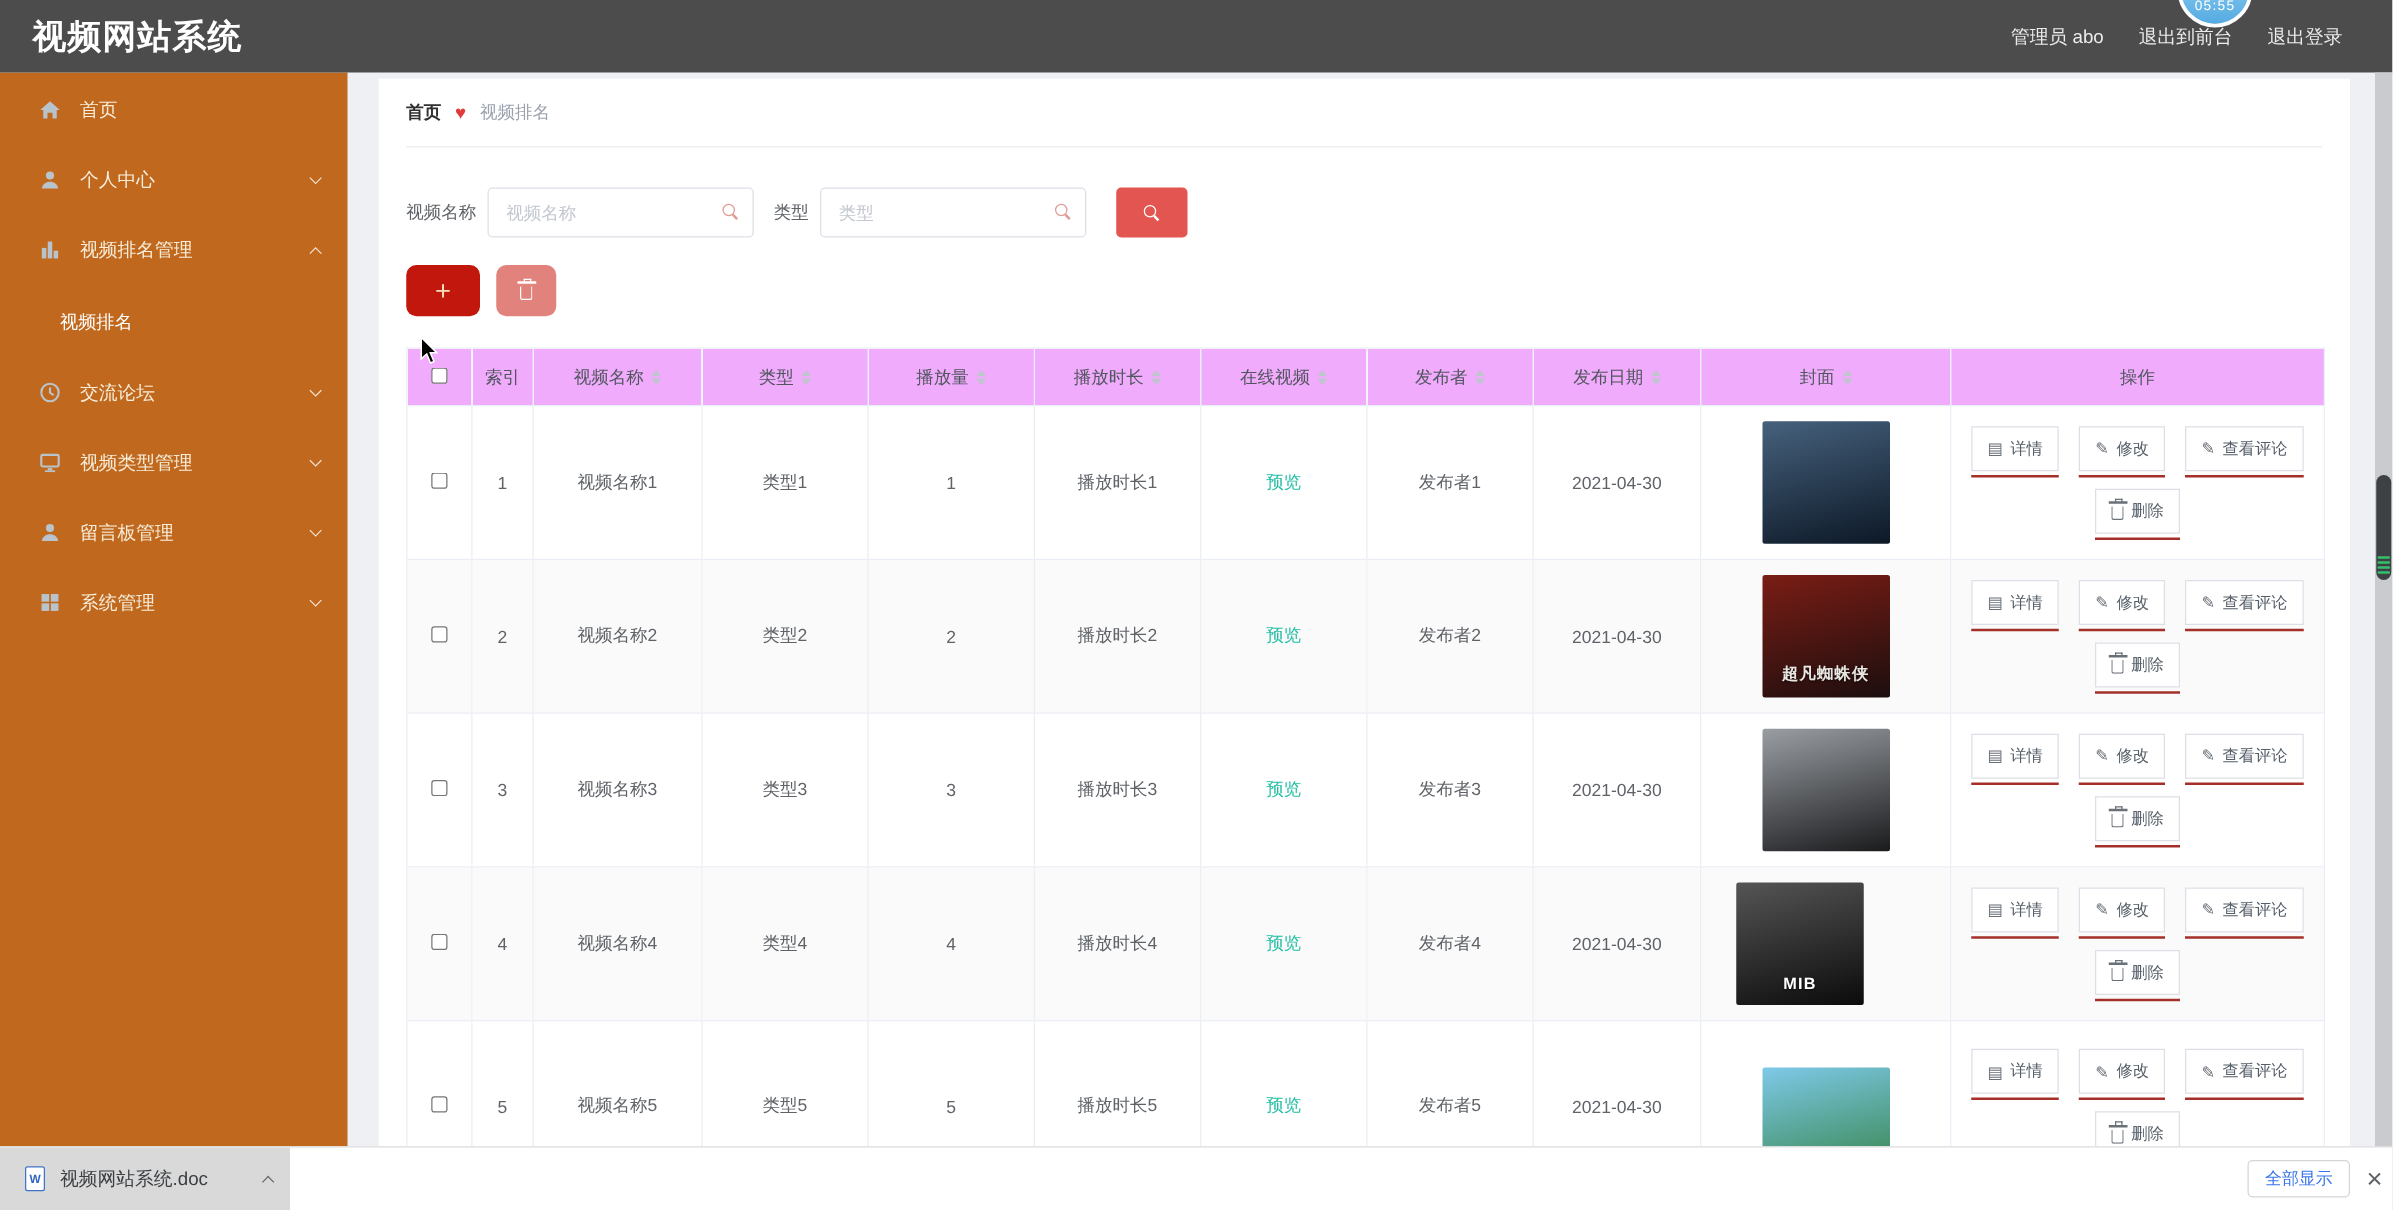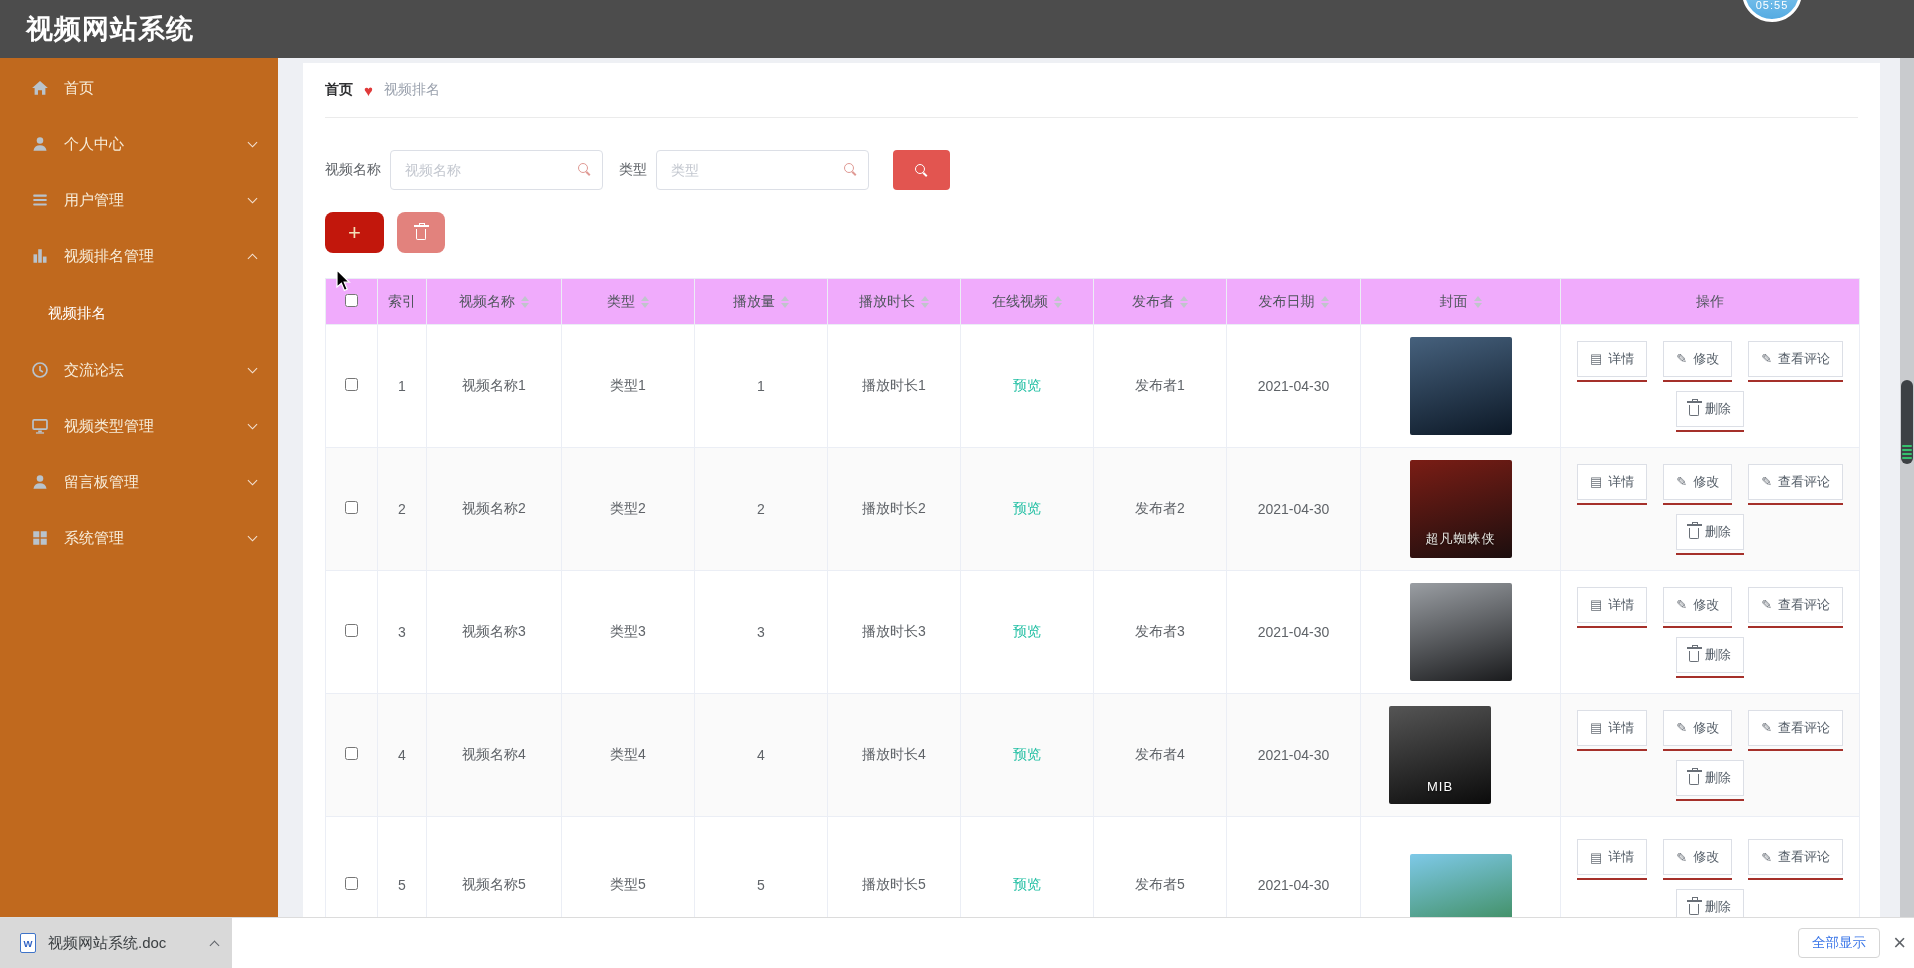--- a/index.html
+++ b/index.html
@@ -73,21 +73,21 @@
   th,td{border:1px solid #ebeef5;text-align:center;vertical-align:middle;padding:0;overflow:hidden}
   th{height:46px;background:#f0abfc;font-weight:500;color:#51565e}
   td{height:123px;background:#fff}
   tr.alt td{background:#fafafa}
   .sort{display:inline-flex;flex-direction:column;margin-left:6px;vertical-align:middle;cursor:pointer}
   .sort i{width:0;height:0;border-left:4px solid transparent;border-right:4px solid transparent;display:block}
   .sort .up{border-bottom:5px solid #c0c4cc;margin-bottom:2px}
   .sort .dn{border-top:5px solid #c0c4cc}
   .preview-link{color:var(--link-teal);cursor:pointer;text-decoration:none}
   .poster{width:102px;height:98px;margin:0 auto;border-radius:2px;display:flex;align-items:flex-end;justify-content:center;overflow:hidden}
-  .poster span{font-weight:normal;font-size:13px;margin-bottom:10px;letter-spacing:1px;text-shadow:0 1px 2px rgba(0,0,0,.65)}
+  .poster span{font-weight:bold;font-size:13px;margin-bottom:10px;letter-spacing:1px;text-shadow:0 1px 2px rgba(0,0,0,.65)}
   .actions .line{display:flex;justify-content:center;gap:16px;margin-bottom:9px}
   .actions .line:last-child{margin-bottom:0}
   .aw{display:inline-block;border-bottom:2px solid var(--underline-red);padding-bottom:3px}
   .abtn{display:flex;align-items:center;gap:6px;background:#fff;border:1px solid #dcdfe6;color:#57606a;
         font-size:13px;padding:8px 12px;cursor:pointer;font-family:inherit;white-space:nowrap}
   .aicon{font-size:13px;color:#6a7078;line-height:1}
 
   
   .sb-track{position:absolute;right:0;top:58px;width:14px;bottom:0;background:#c9cbce;z-index:30}
   .sb-thumb{position:absolute;left:1px;top:322px;width:12px;height:84px;background:#3d4144;border-radius:6px;
@@ -107,20 +107,25 @@
             border-radius:4px;color:var(--show-all-blue);font-size:13.5px;cursor:pointer;font-family:inherit}
   .dl-close{position:absolute;right:8px;top:10px;font-size:22px;color:#5f6368;cursor:pointer;line-height:30px}
 
   .cursor{position:absolute;left:336px;top:270px;z-index:99;pointer-events:none}
 </style>
 </head>
 <body>
 
 <header class="top">
   <div class="app-title">视频网站系统</div>
+  <div class="hlinks">
+    <span>管理员 abo</span>
+    <a>退出到前台</a>
+    <a>退出登录</a>
+  </div>
 </header>
 <div class="avatar">
   <span>05:55</span>
 </div>
 
 <aside>
   <nav>
       <div class="menu-item">
         <span class="mi">
           <svg viewBox="0 0 16 16">
@@ -130,31 +135,20 @@
         <span class="mlabel">首页</span>
       </div>
       <div class="menu-item">
         <span class="mi">
           <svg viewBox="0 0 16 16">
             <circle cx="8" cy="4.8" r="2.9"></circle>
             <path d="M2.2 14c.5-3.2 2.8-4.8 5.8-4.8s5.3 1.6 5.8 4.8Z"></path>
           </svg>
         </span>
         <span class="mlabel">个人中心</span>
-        <span class="chev"></span>
-      </div>
-      <div class="menu-item">
-        <span class="mi">
-          <svg viewBox="0 0 16 16">
-            <rect x="2" y="3.2" width="12" height="1.8" rx=".6"></rect>
-            <rect x="2" y="7.1" width="12" height="1.8" rx=".6"></rect>
-            <rect x="2" y="11" width="12" height="1.8" rx=".6"></rect>
-          </svg>
-        </span>
-        <span class="mlabel">用户管理</span>
         <span class="chev"></span>
       </div>
       <div class="menu-item">
         <span class="mi">
           <svg viewBox="0 0 16 16">
             <rect x="2.2" y="6.5" width="3.2" height="7.5"></rect>
             <rect x="6.4" y="2" width="3.2" height="12"></rect>
             <rect x="10.6" y="8.5" width="3.2" height="5.5"></rect>
           </svg>
         </span>

